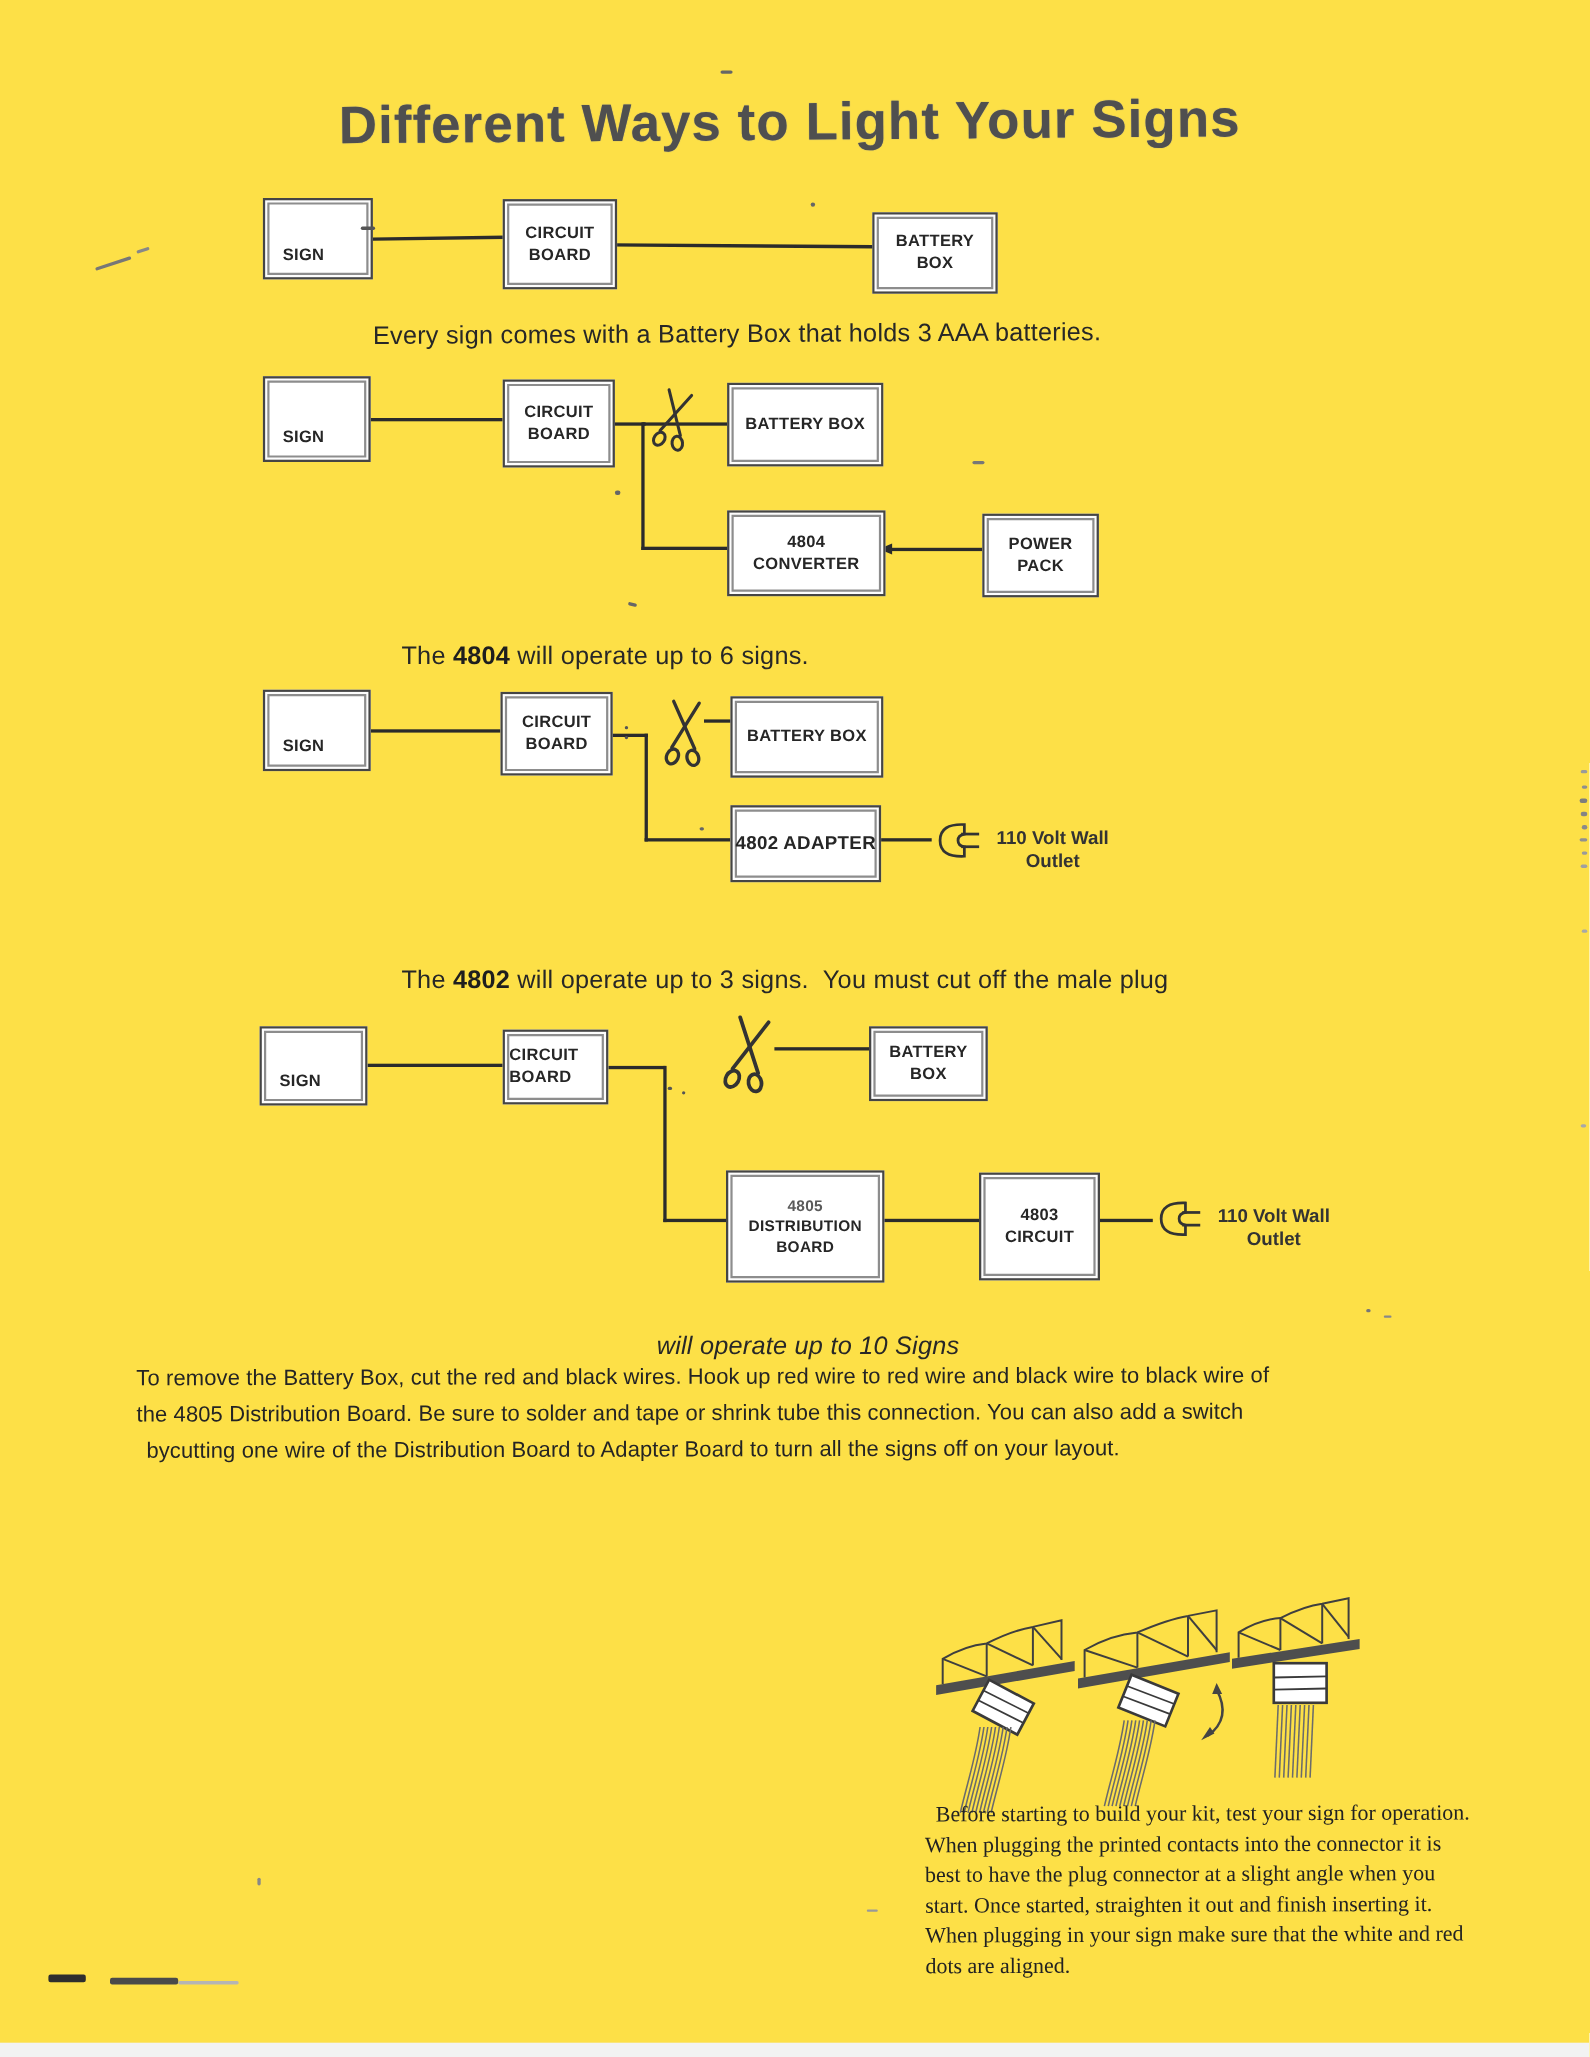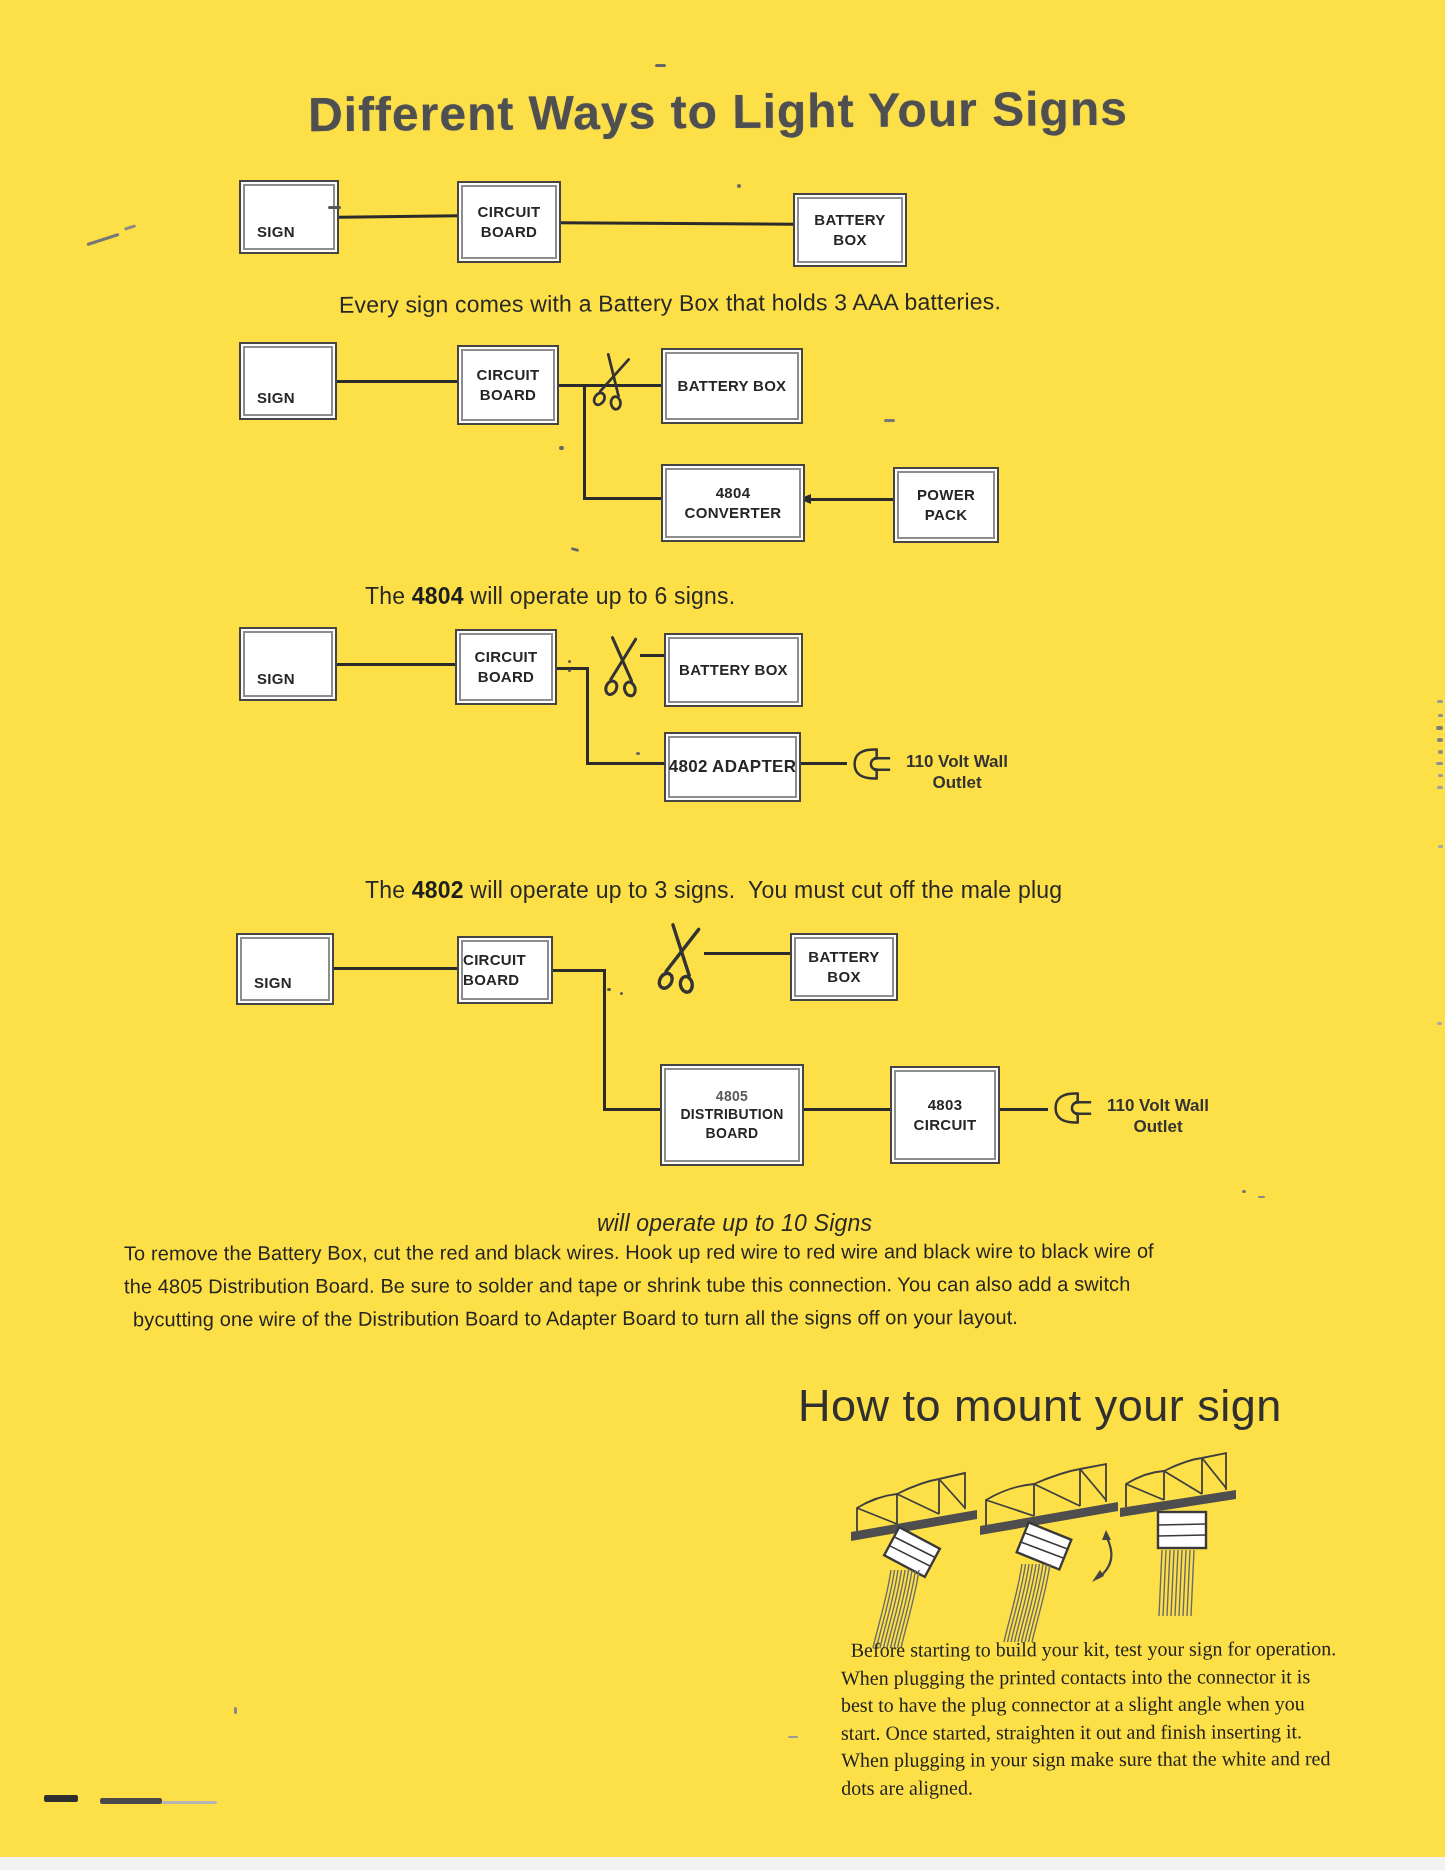--- a/index.html
+++ b/index.html
@@ -184,21 +184,20 @@
     <div>Outlet</div>
   </div>
   <div class="cap it" style="left:597px;top:1210px">will operate up to 10 Signs</div>
 
   <div class="para">
     <div>To remove the Battery Box, cut the red and black wires. Hook up red wire to red wire and black wire to black wire of</div>
     <div>the 4805 Distribution Board. Be sure to solder and tape or shrink tube this connection. You can also add a switch</div>
     <div class="l3">bycutting one wire of the Distribution Board to Adapter Board to turn all the signs off on your layout.</div>
   </div>
 
-  <div class="mount-title">How to mount your sign</div>
 
   <svg style="left:848px;top:1446px;width:132px;height:215px" viewBox="0 0 130 215">
     <polygon points="2,86 128,64 128,73 2,95" fill="#4e4e4e"></polygon>
     <g fill="none" stroke="#3f3f3f" stroke-width="1.8">
       <path d="M8 85 V62 Q28 50 48 48 Q72 36 90 33 L116 27 V63"></path>
       <path d="M48 48 V78"></path>
         <path d="M90 33 V68"></path>
       <path d="M8 62 L48 78"></path>
         <path d="M48 48 L90 68"></path>
         <path d="M90 33 L116 62"></path>

